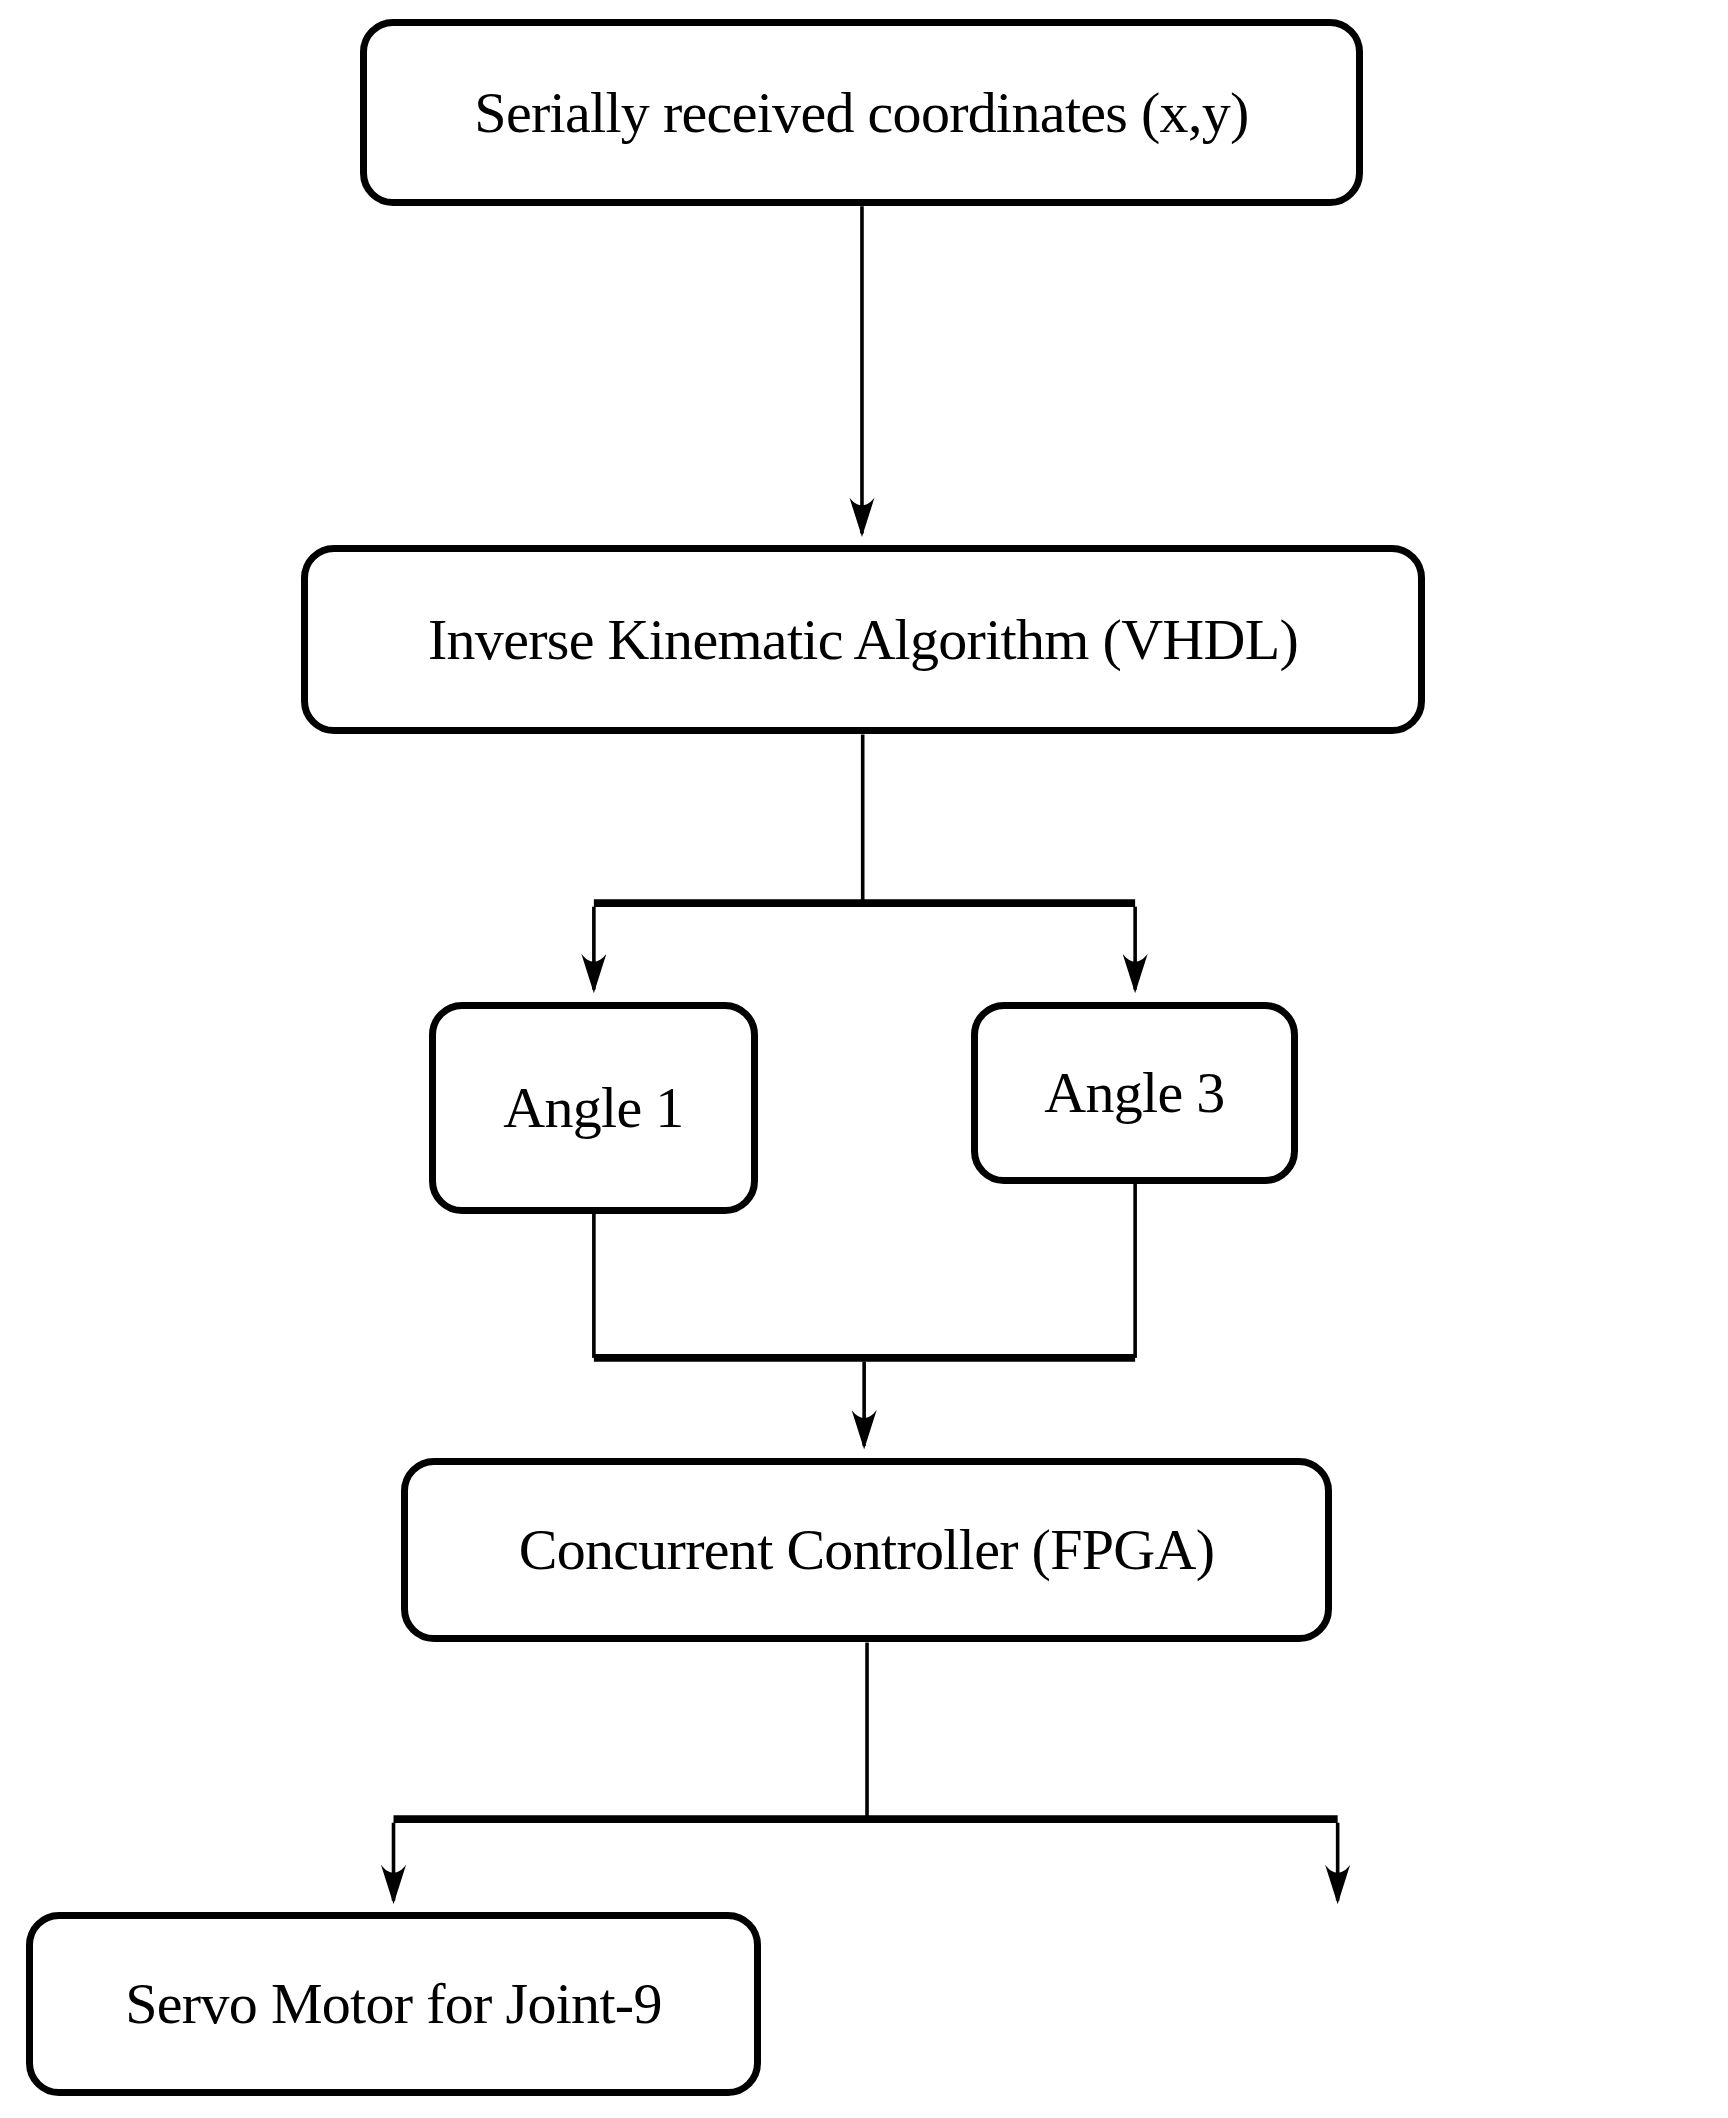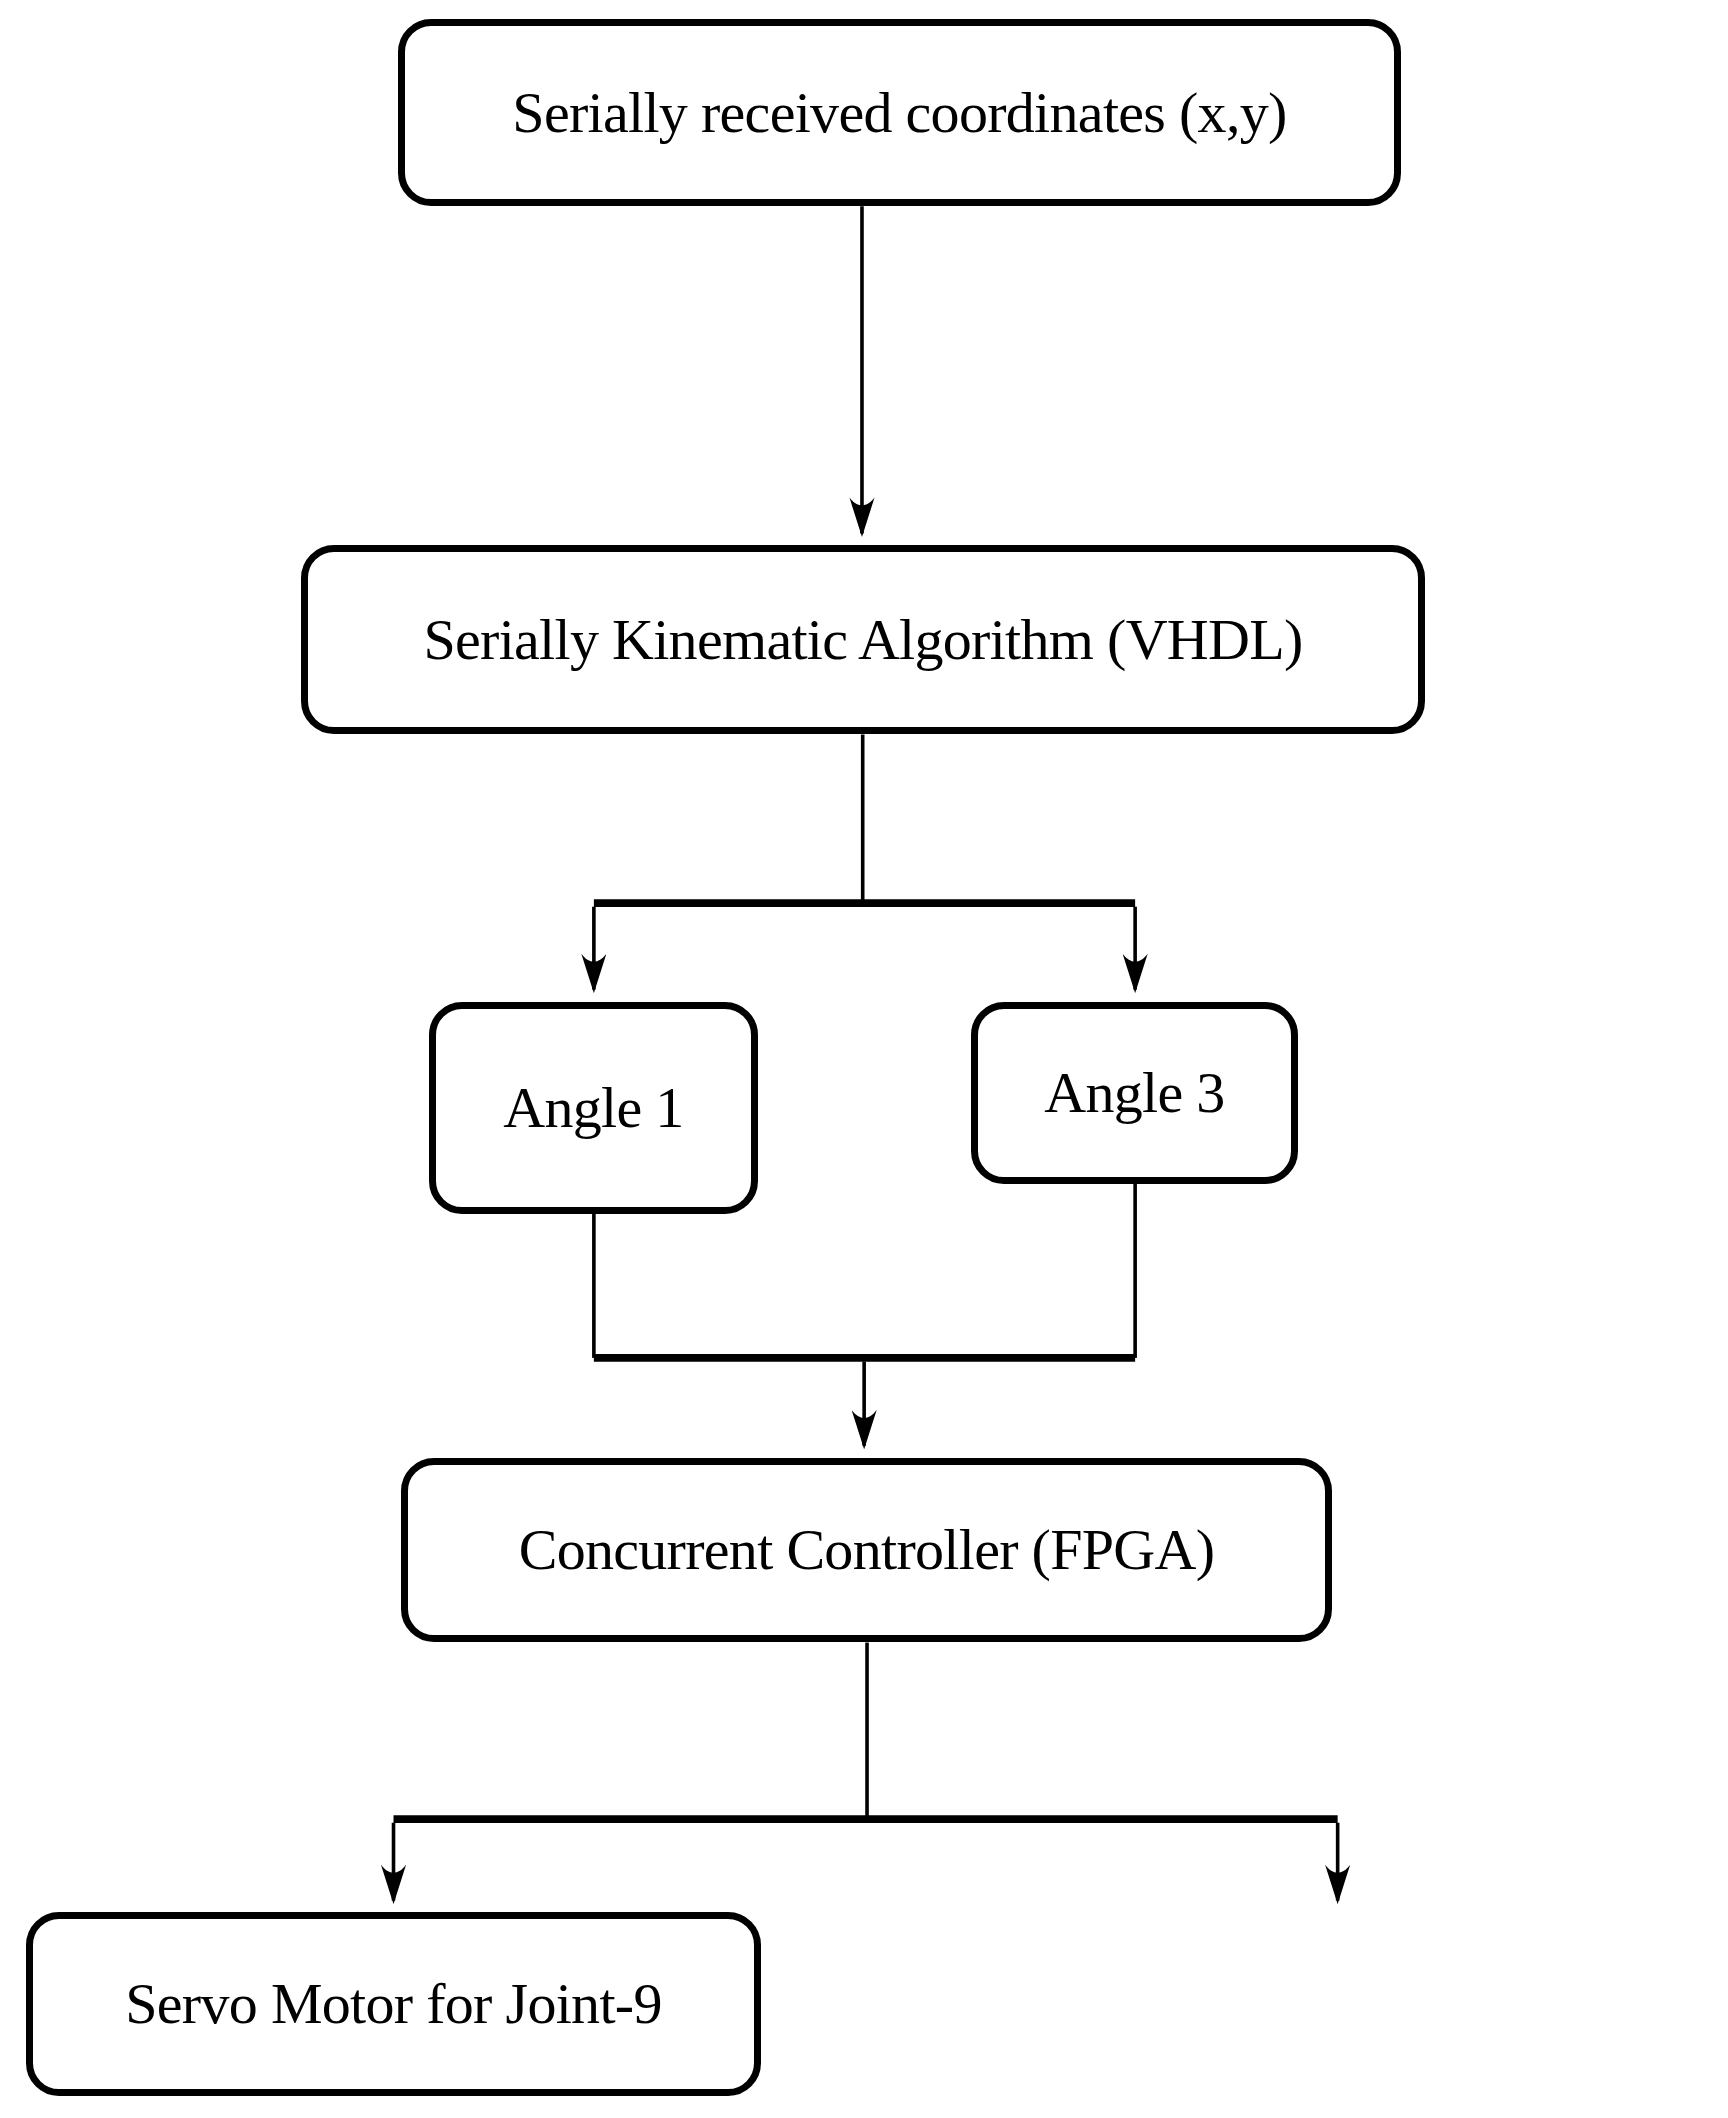--- a/index.html
+++ b/index.html
@@ -41,21 +41,21 @@
     stroke: #000000;
     stroke-width: 5;
     fill: none;
   }
   .bar {
     stroke: #000000;
     stroke-width: 11;
     fill: none;
   }
   
-  #node-coordinates { left: 360px;  top: 19px;   width: 1003px; height: 187px; margin-left: 38px; }
+  #node-coordinates { left: 360px;  top: 19px;   width: 1003px; height: 187px; }
   #node-ik          { left: 301px;  top: 545px;  width: 1124px; height: 189px; }
   #node-angle1      { left: 429px;  top: 1002px; width: 329px;  height: 212px; }
   #node-angle2      { left: 971px; top: 1002px; width: 327px;  height: 182px; }
   #node-controller  { left: 401px;  top: 1458px; width: 931px; height: 184px; }
   #node-servo1      { left: 26px;   top: 1912px; width: 735px; height: 184px; }
   #node-servo2      { left: 972px; top: 1912px; width: 731px; height: 184px; }
 </style>
 </head>
 <body>
 
@@ -89,21 +89,21 @@
 
     <line class="edge" x1="546" y1="2529" x2="546" y2="2637" marker-end="url(#arrowhead)"></line>
     <line class="edge" x1="1856" y1="2529" x2="1856" y2="2637" marker-end="url(#arrowhead)"></line>
   </svg>
 
   <div class="node" id="node-coordinates">
     <span>Serially received coordinates (x,y)</span>
   </div>
 
   <div class="node" id="node-ik">
-    <span>Serially Kinematic Algorithm (VHDL)</span>
+    <span>Inverse Kinematic Algorithm (VHDL)</span>
   </div>
 
   <div class="node" id="node-angle1">
     <span>Angle 1</span>
   </div>
 
   <div class="node" id="node-angle2">
     <span>Angle 3</span>
   </div>
 

